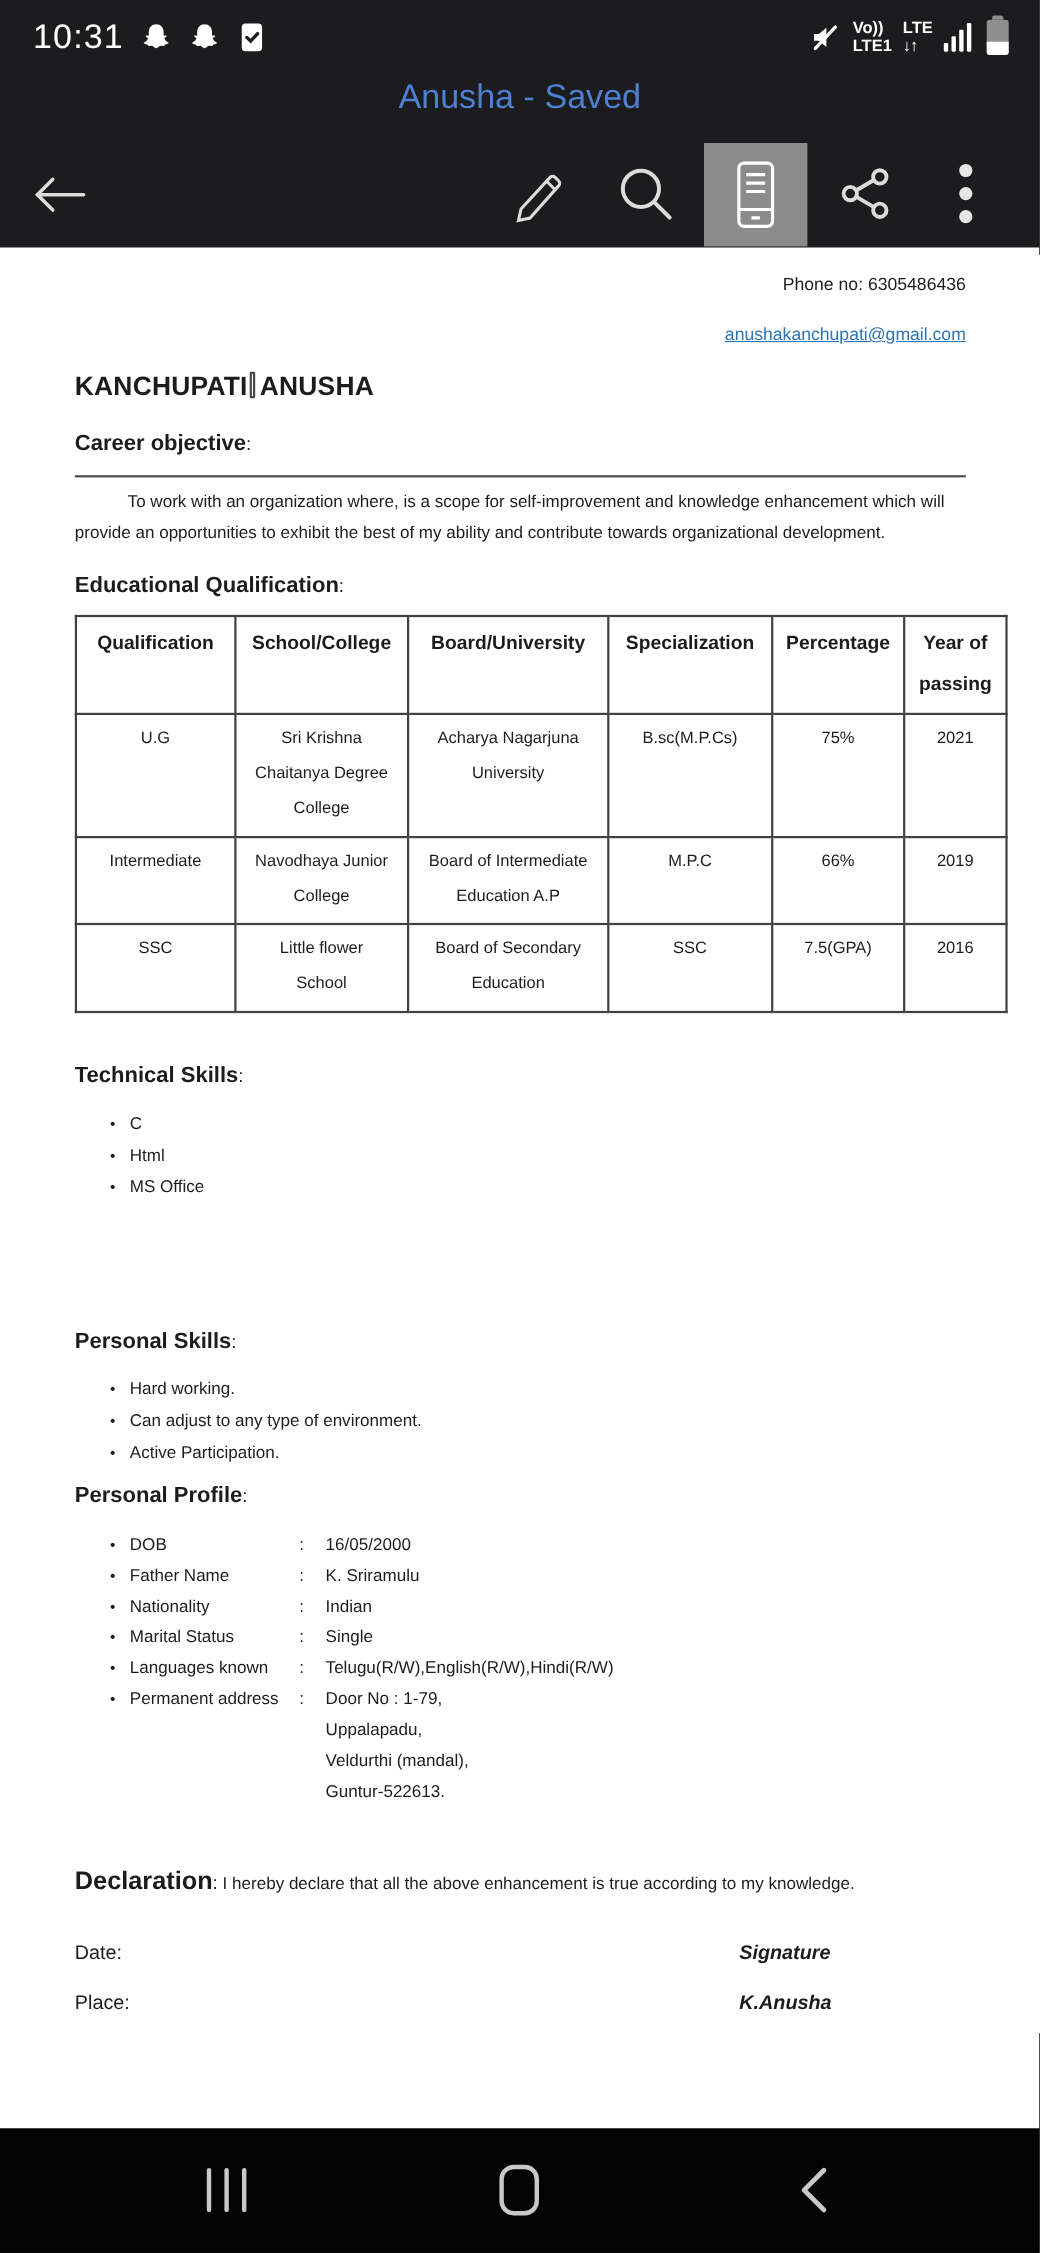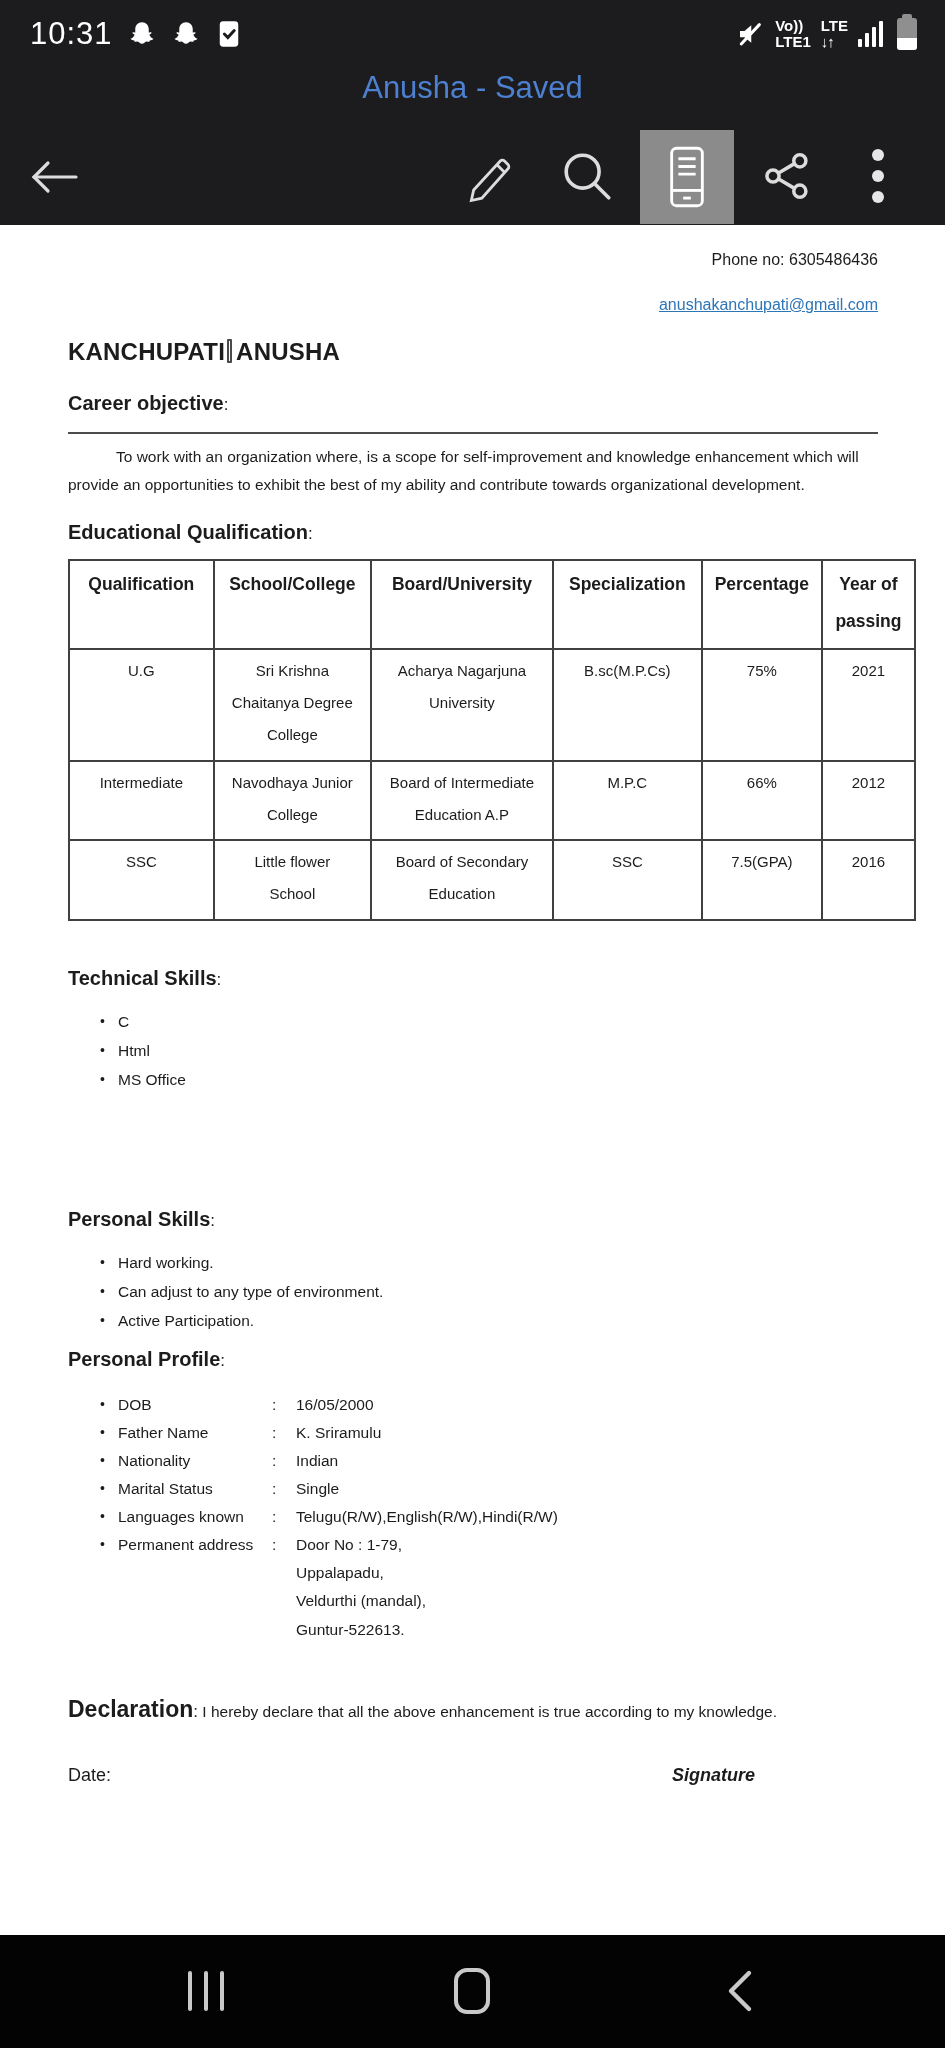--- a/index.html
+++ b/index.html
@@ -257,21 +257,21 @@
           <td>2021</td>
         </tr>
         <tr>
           <td>Intermediate</td>
           <td>Navodhaya Junior
 College</td>
           <td>Board of Intermediate
 Education A.P</td>
           <td>M.P.C</td>
           <td>66%</td>
-          <td>2012</td>
+          <td>2019</td>
         </tr>
         <tr>
           <td>SSC</td>
           <td>Little flower
 School</td>
           <td>Board of Secondary
 Education</td>
           <td>SSC</td>
           <td>7.5(GPA)</td>
           <td>2016</td>
@@ -354,20 +354,24 @@
       <div class="addr-line">Guntur-522613.</div>
     </div>
 
     <p class="declaration"><span class="decl-h">Declaration</span><span class="decl-colon">:</span> <span>I hereby declare that all the above enhancement is true according to my knowledge.</span></p>
 
     <div class="doc-footer">
       <div class="foot-row">
         <span class="foot-left">Date:</span>
         <span class="foot-right-bold">Signature</span>
       </div>
+      <div class="foot-row">
+        <span class="foot-left">Place:</span>
+        <span class="foot-right-bold">K.Anusha</span>
+      </div>
     </div>
   </div>
 
   <div class="nav-bar">
     <button class="nav-btn nav-recents">
       <i></i>
         <i></i>
         <i></i>
     </button>
     <button class="nav-btn nav-home">

